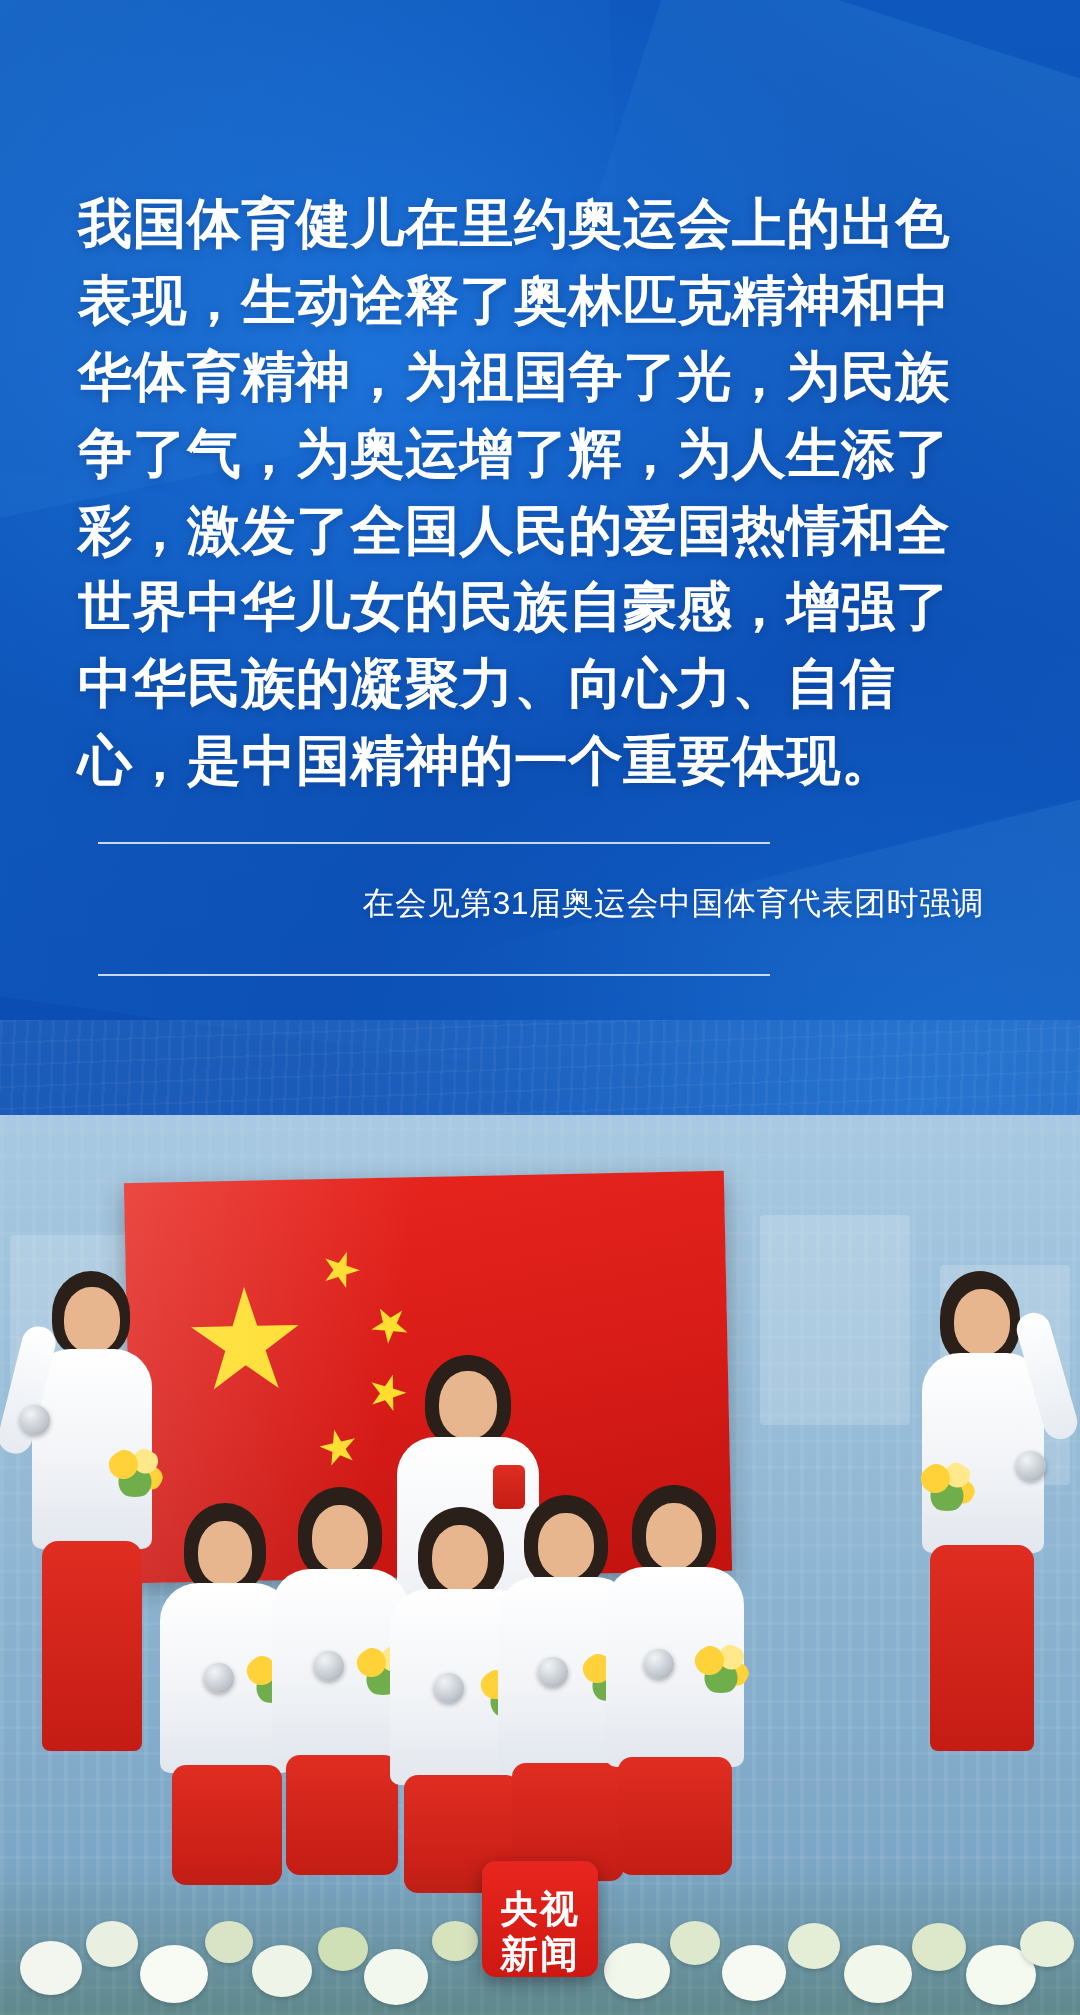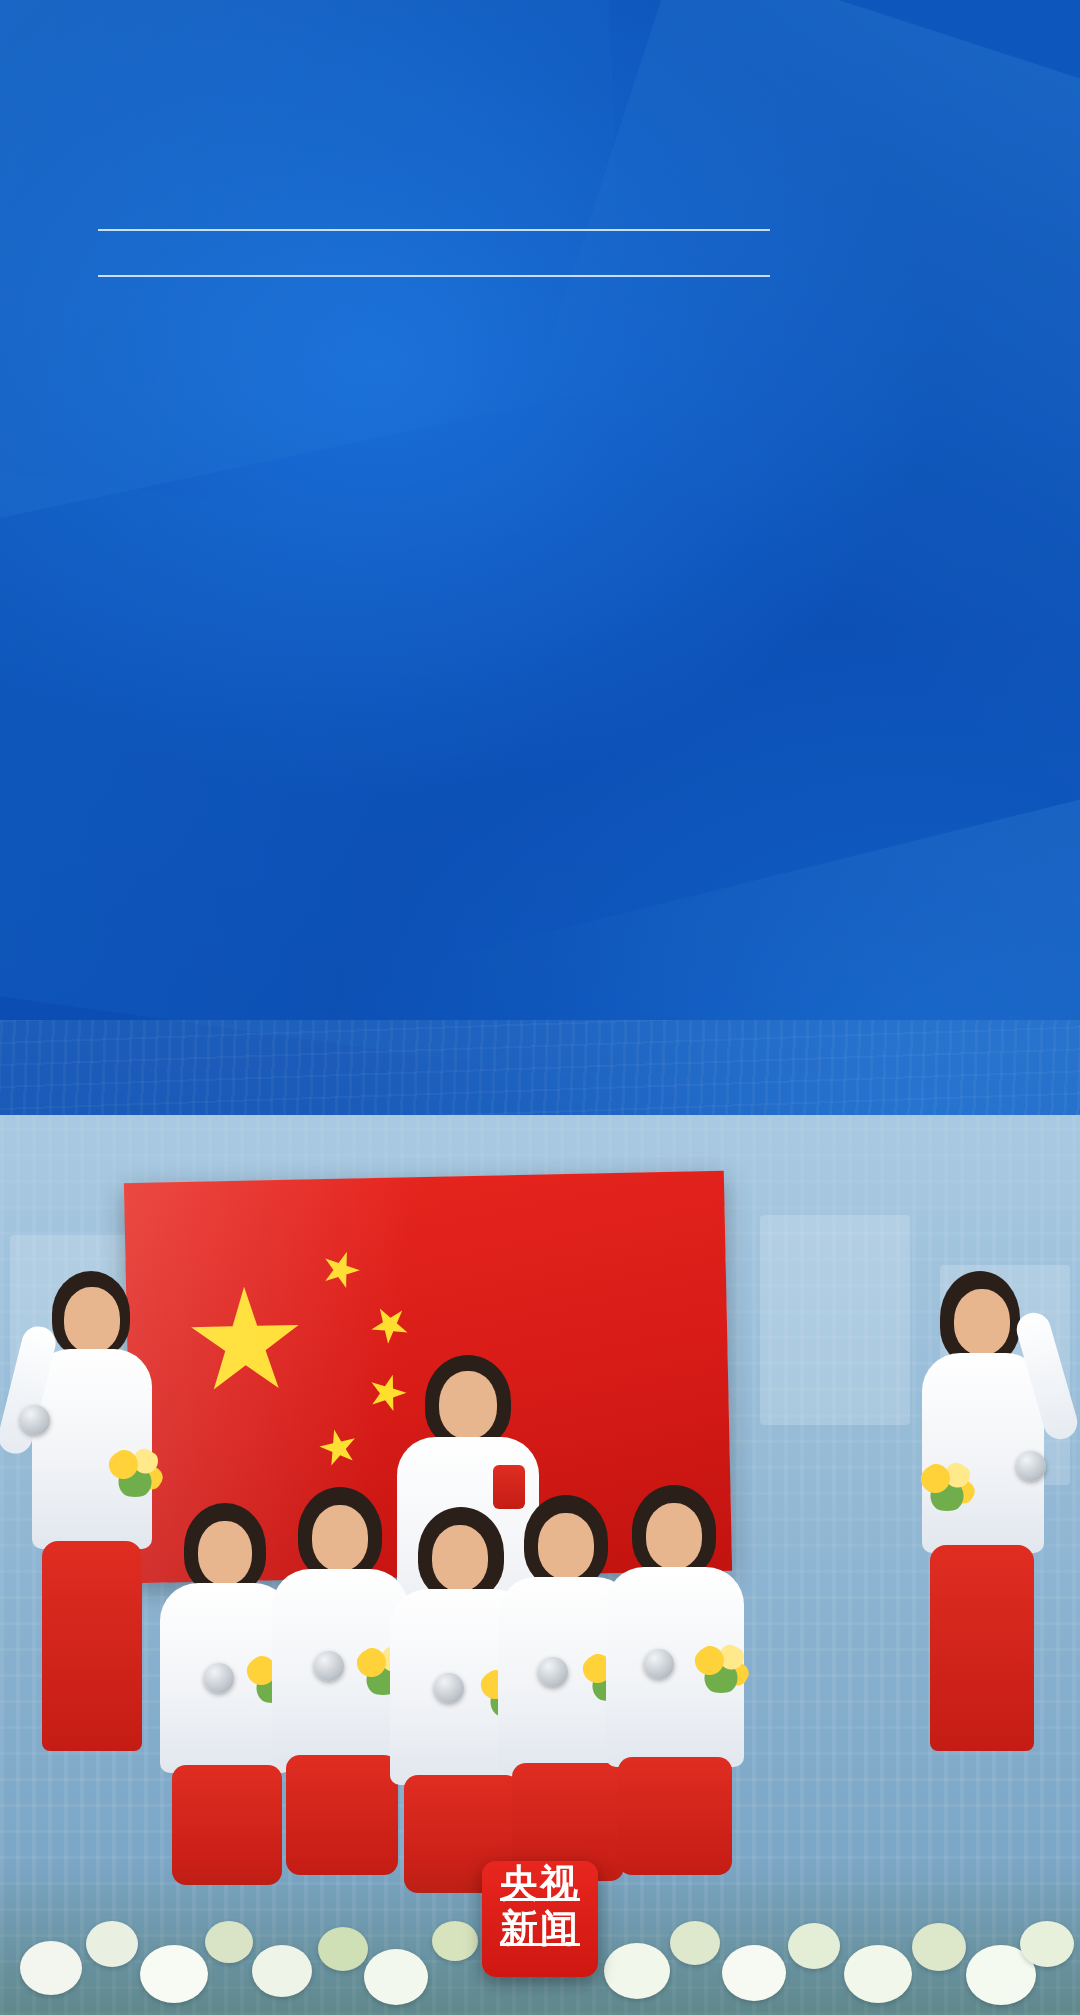--- a/index.html
+++ b/index.html
@@ -246,23 +246,22 @@
     bottom: 38px;
     margin-left: -58px;
     width: 116px;
     height: 116px;
     border-radius: 14px;
     background: linear-gradient(180deg, #e8261f, #cf1711);
     box-shadow: 0 6px 18px rgba(0,0,0,.35);
     display: flex;
     flex-direction: column;
     align-items: center;
-    justify-content: flex-start;
+    justify-content: flex-end;
     color: #fff;
-    text-decoration: underline;
   }
   .logo span {
     font-size: 38px;
     font-weight: bold;
     line-height: 1.18;
     letter-spacing: 2px;
   }
 </style>
 </head>
 <body>
@@ -273,22 +272,24 @@
   <div class="facet f1"></div>
   <div class="facet f2"></div>
   <div class="facet f3"></div>
   <div class="facet f4"></div>
   <div class="facet f5"></div>
   <div class="glow"></div>
   <div class="arena"></div>
   <div class="arena-dark"></div>
 
   <div class="quote-wrap">
+    <p class="quote">我国体育健儿在里约奥运会上的出色表现，生动诠释了奥林匹克精神和中华体育精神，为祖国争了光，为民族争了气，为奥运增了辉，为人生添了彩，激发了全国人民的爱国热情和全世界中华儿女的民族自豪感，增强了中华民族的凝聚力、向心力、自信心，是中国精神的一个重要体现。</p>
     <div class="rule rule-top"></div>
     <div class="attribution">
+      <div>在会见第31届奥运会中国体育代表团时强调</div>
     </div>
     <div class="rule rule-bottom"></div>
   </div>
 
   <div class="photo">
     <div class="stands"></div>
     <div class="stands-blur"></div>
 
     <div class="seatblock" style="left:10px;  top:120px; width:120px; height:190px;"></div>
     <div class="seatblock" style="left:760px; top:100px; width:150px; height:210px;"></div>

